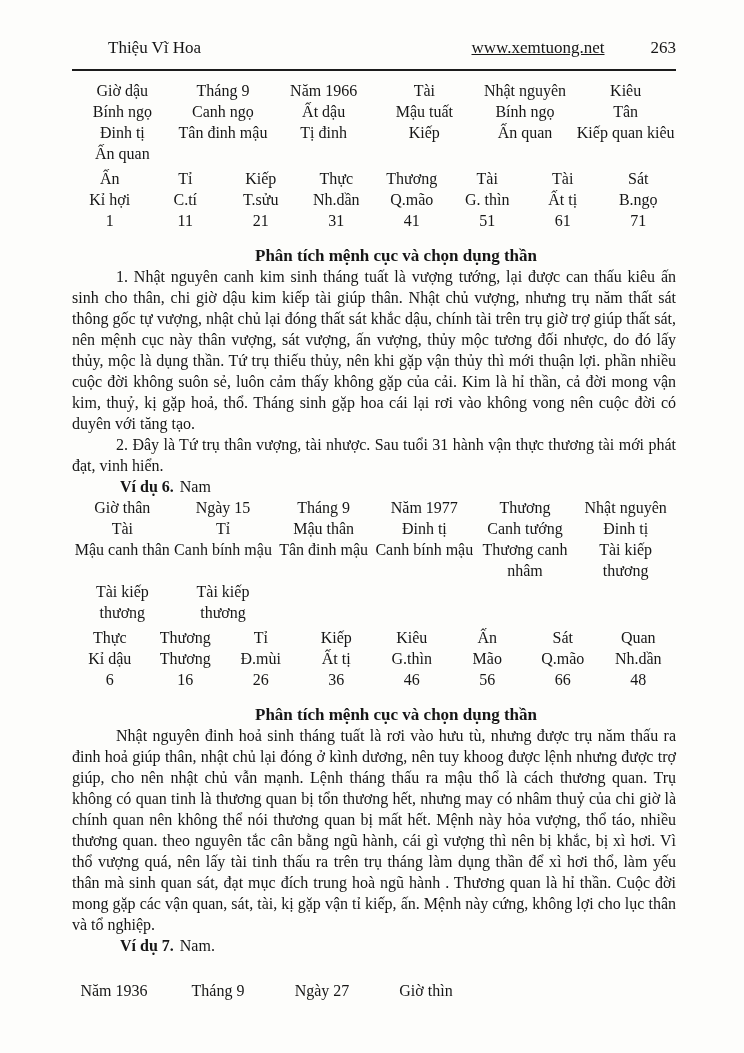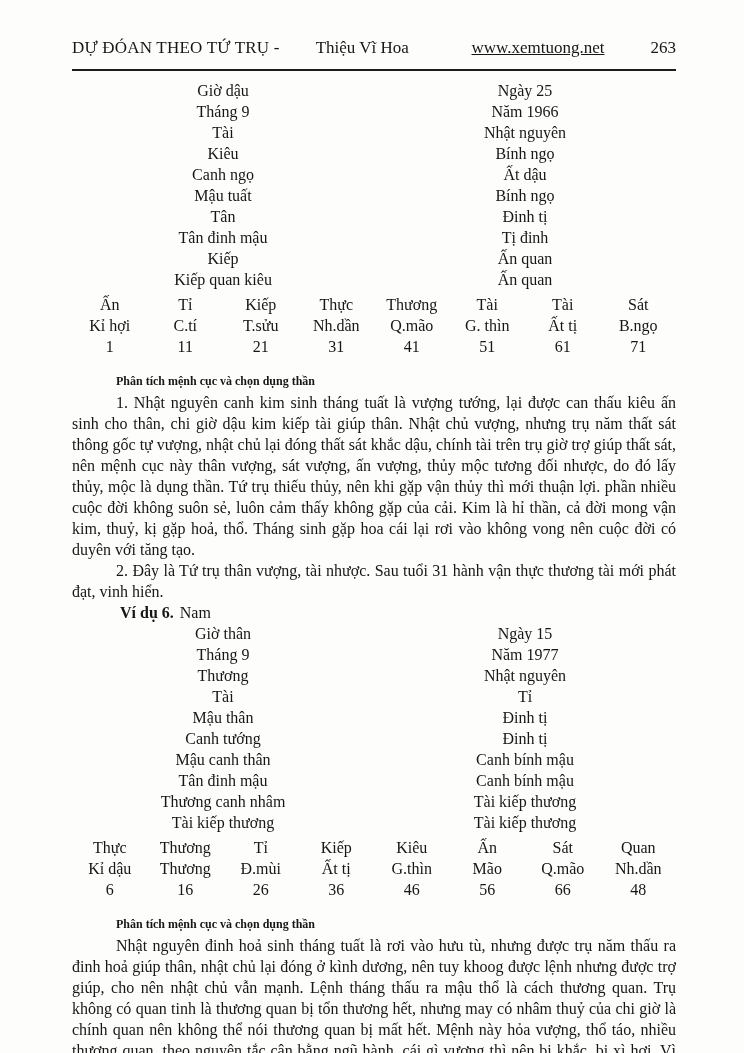--- a/index.html
+++ b/index.html
@@ -10,48 +10,46 @@
     background:#fdfdfb; overflow:hidden;
     padding:38px 68px 0 72px;
   }
   .hdr { display:flex; align-items:baseline; font-size:17px; white-space:nowrap; }
   .hdr-title { letter-spacing:0.2px; }
   .hdr-author { margin-left:36px; }
   .hdr-site { margin-left:auto; text-decoration:underline; cursor:pointer; }
   .hdr-page { margin-left:46px; }
   .rule { border-bottom:2px solid #1c1c1c; margin-top:11px; }
   .grid { display:grid; text-align:center; font-size:16px; line-height:21px; }
-  .cols4 { grid-template-columns:repeat(2,1fr); }
+  .cols4 { grid-template-columns:repeat(6,1fr); }
   .cols8 { grid-template-columns:repeat(8,1fr); }
   .mt-sm { margin-top:9px; }
   .mt-md { margin-top:4px; }
   .mt-lg { margin-top:24px;gap:20px; }
   .cell { display:block; }
-  .sec { font-size:12px; font-weight:bold; line-height:21px; margin:14px 0 0 44px; }
+  .sec { font-size:17px; font-weight:bold; line-height:21px; margin:14px 0 0 44px;text-align:center; }
   .para { font-size:16px; line-height:21px; text-align:justify; }
   .indent { text-indent:44px; }
   .example-label { margin-left:48px; text-align:left; }
   .example-label b { margin-right:6px; }
 </style>
 </head>
 <body>
 
 <div class="page">
 
   <div class="hdr">
-    <span class="hdr-title">DỰ ĐÓAN THEO TỨ TRỤ -</span>
     <span class="hdr-author">Thiệu Vĩ  Hoa</span>
     <span class="hdr-site">www.xemtuong.net</span>
     <span class="hdr-page">263</span>
   </div>
   <div class="rule"></div>
 
   <div class="grid cols4 mt-sm">
       <span class="cell">Giờ dậu</span>
-      <span class="cell">Ngày 25</span>
       <span class="cell">Tháng 9</span>
       <span class="cell">Năm 1966</span>
       <span class="cell">Tài</span>
       <span class="cell">Nhật nguyên</span>
       <span class="cell">Kiêu</span>
       <span class="cell">Bính ngọ</span>
       <span class="cell">Canh ngọ</span>
       <span class="cell">Ất dậu</span>
       <span class="cell">Mậu tuất</span>
       <span class="cell">Bính ngọ</span>

